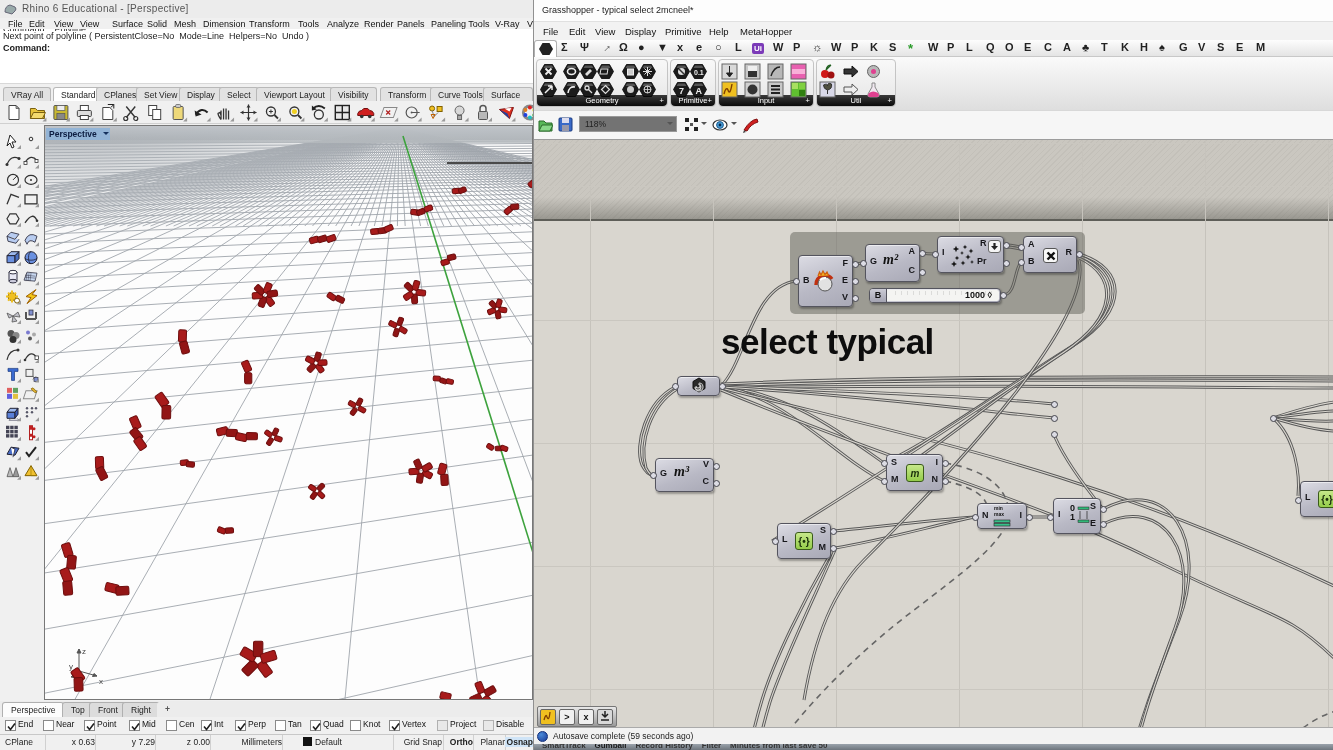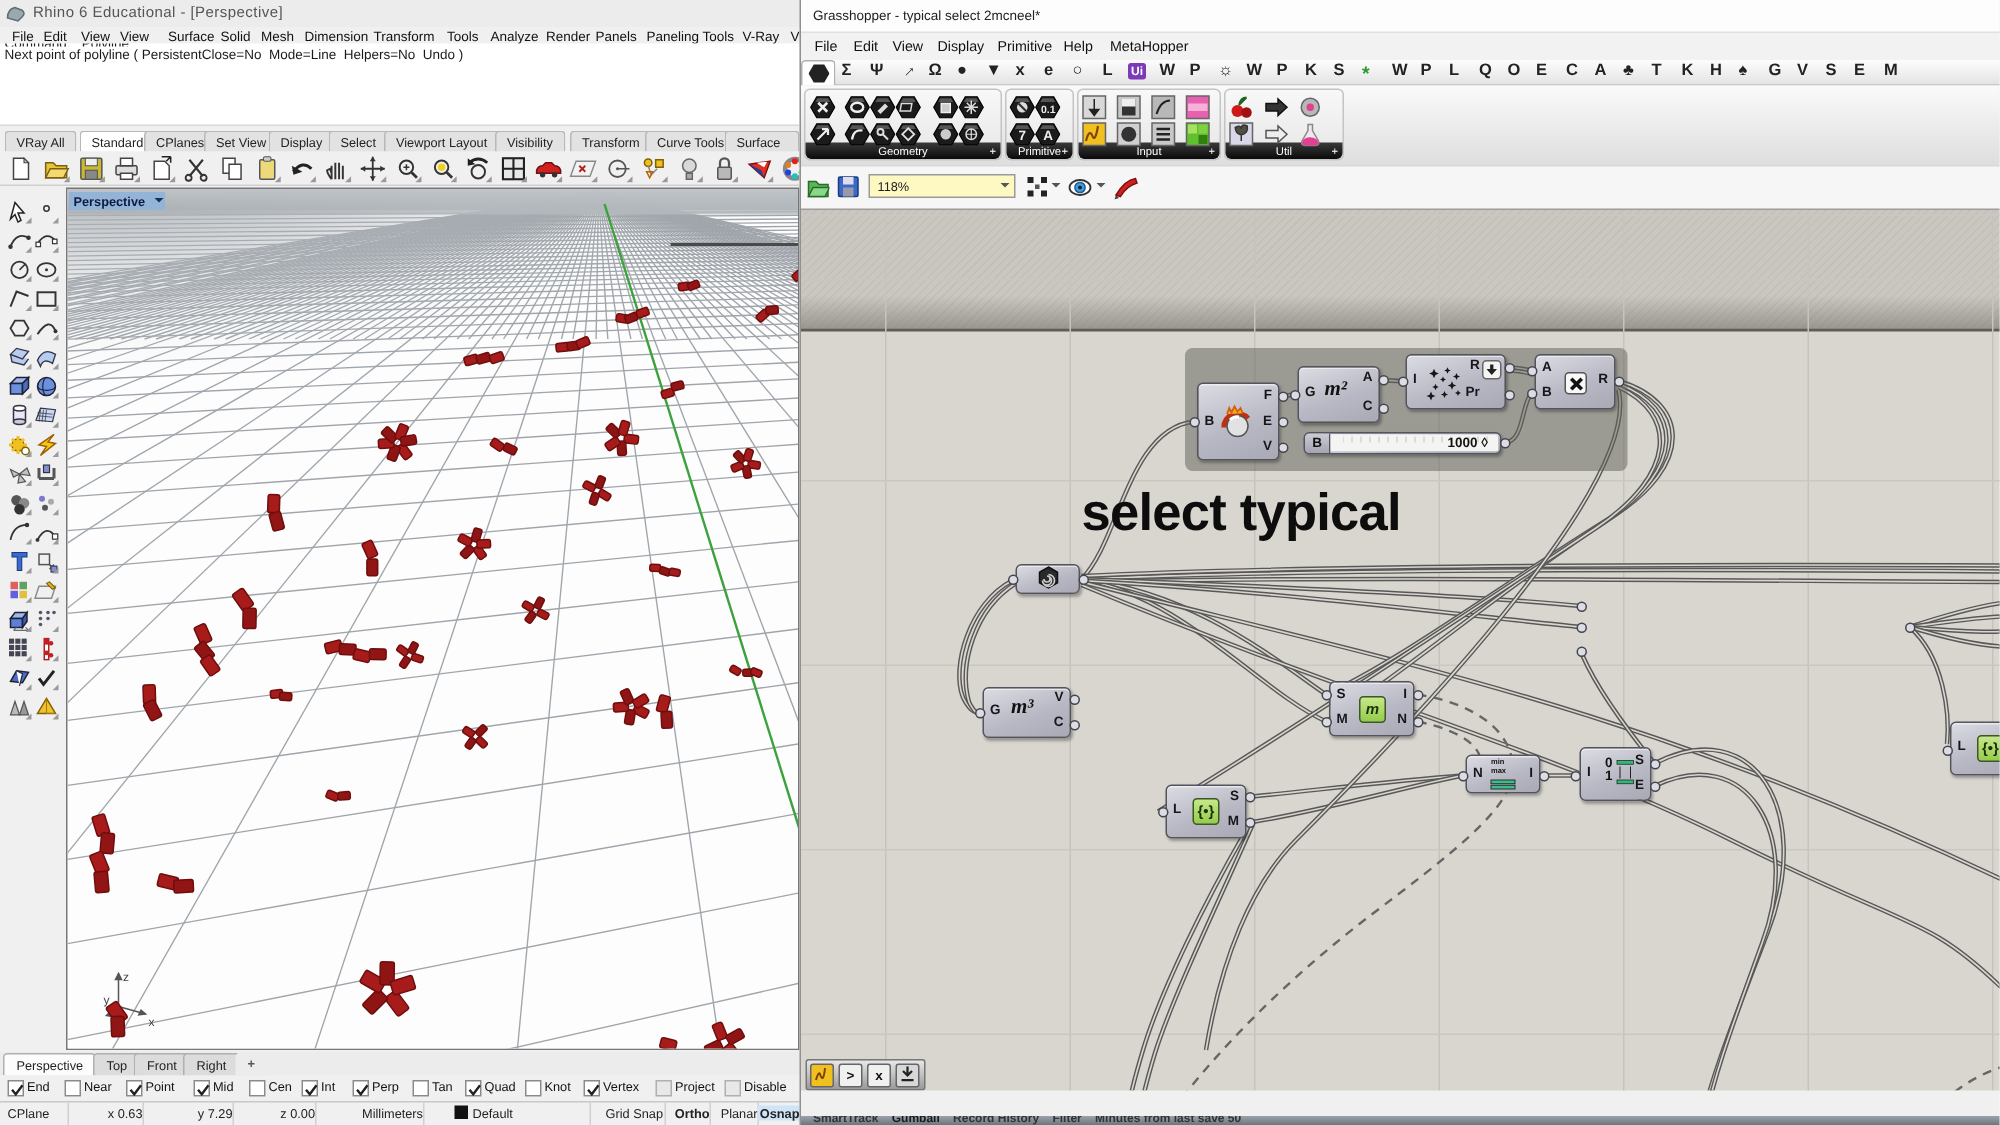--- a/index.html
+++ b/index.html
@@ -38,21 +38,21 @@
 #ghtabs { position:absolute; left:0; top:40px; width:800px; height:17px; background:linear-gradient(#fdfdfd,#e4e4e4); border-bottom:1px solid #c8c8c8; }
 .ghtab { position:absolute; top:1px; font-size:11px; font-weight:bold; color:#222; }
 .seltab { position:absolute; left:0px; top:0px; width:23px; height:17px; background:#fff; border:1px solid #b0b0b0; border-bottom:none; border-radius:3px 3px 0 0; padding:1px 0 0 4px; }
 .uibox { display:inline-block; background:#7b3ab8; color:#fff; font-size:8px; font-weight:bold; padding:1px 2px; border-radius:2px; }
 #ghpal { position:absolute; left:0; top:57px; width:800px; height:53px; background:linear-gradient(#fafafa,#dedede); }
 .pgrp { position:absolute; height:48px; background:linear-gradient(#f8f8f8,#e6e6e6); border:1px solid #c4c4c4; border-radius:4px; }
 .plbl { position:absolute; left:0; bottom:0; width:100%; height:11px; background:linear-gradient(#3a3a3a,#0a0a0a); border-radius:0 0 4px 4px; color:#fff; font-size:7.5px; text-align:center; line-height:11px; }
 .plus { position:absolute; right:3px; top:0; }
 .hx { position:absolute; }
 #ghtool { position:absolute; left:0; top:110px; width:800px; height:30px; background:#f6f6f6; border-top:1px solid #d8d8d8; border-bottom:1px solid #9c9c9c; }
-.zoombox { position:absolute; left:45px; top:5px; width:98px; height:16px; background:#fef9c3; border:1px solid #999; font-size:8.5px; padding:2px 0 0 5px; color:#222; }
+.zoombox { position:absolute; left:45px; top:5px; width:98px; height:16px; background:#737373; border:1px solid #999; font-size:8.5px; padding:2px 0 0 5px; color:#222; }
 .zoombox i { position:absolute; right:3px; top:5px; width:0;height:0; border:3.5px solid transparent; border-top-color:#555; font-style:normal; }
 
 #ghcv { position:absolute; left:0; top:140px; width:800px; height:587px; background:#d9d6cf; overflow:hidden; }
 #hatch { position:absolute; left:0; top:0; width:800px; height:79px; background:repeating-linear-gradient(135deg,#cac7c0 0 3px,#c3c0b9 3px 4px); }
 #sheetedge { position:absolute; left:0; top:79px; width:800px; height:2px; background:#5e5e58; }
 #sheetshadow { position:absolute; left:0; top:57px; width:800px; height:22px; background:linear-gradient(rgba(75,75,68,0),rgba(75,75,68,0.38)); }
 .cgv { position:absolute; top:0px; width:1px; height:587px; background:#c6c3bc; }
 .cgh { position:absolute; left:0; width:800px; height:1px; background:#cac7c0; }
 #wires { position:absolute; left:0; top:0; }
 .wo { fill:none; stroke:#585858; stroke-width:3; }
@@ -107,20 +107,21 @@
     <span style="left:397px">Panels</span>
       <span style="left:431px">Paneling Tools</span>
       <span style="left:495px">V-Ray</span>
     <span style="left:527px">V</span>
   </div>
   <div style="position:absolute;left:0;top:29px;width:533px;height:4px;background:#fff;overflow:hidden">
       <span style="position:absolute;left:3px;top:-5px;font-size:9px;color:#1a1a1a">Command: _Polyline</span>
     </div>
   <div id="rcmd">
     <div>Next point of polyline ( PersistentClose=No&nbsp; Mode=Line&nbsp; Helpers=No&nbsp; Undo )</div>
+    <div class="b" style="margin-top:1px">Command:</div>
   </div>
   <div id="rtabs">
     <span style="left:3px">VRay All</span>
       <span class="on" style="left:53px">Standard</span>
     <span style="left:96px">CPlanes</span>
       <span style="left:136px">Set View</span>
     <span style="left:179px">Display</span>
       <span style="left:219px">Select</span>
     <span style="left:256px">Viewport Layout</span>
       <span style="left:330px">Visibility</span>
@@ -1327,16 +1328,20 @@
         <div class="mbtn" style="left:2px;background:#f0c020"><svg width="12" height="12">
               <path d="M2,10 q2,-7 3,-3 q2,5 3,-5" fill="none" stroke="#804000" stroke-width="1.3"></path>
             </svg></div>
         <div class="mbtn" style="left:21px">&gt;</div>
         <div class="mbtn" style="left:40px">x</div>
         <div class="mbtn" style="left:59px;background:#d8d8d8"><svg width="12" height="12">
               <path d="M6,1 v6 m-3,-3 l3,3 l3,-3 M2,10 h8" stroke="#222" stroke-width="1.5" fill="none"></path>
             </svg></div>
       </div>
     </div>
+    <div id="ghstatus">
+        <span class="bluei"></span>
+        <span class="ast">Autosave complete (59 seconds ago)</span>
+      </div>
     <div id="rstrip">
         <span>SmartTrack&nbsp;&nbsp;&nbsp;&nbsp;<b style="color:#1a1a1a">Gumball</b>&nbsp;&nbsp;&nbsp;&nbsp;Record History&nbsp;&nbsp;&nbsp;&nbsp;Filter&nbsp;&nbsp;&nbsp;&nbsp;Minutes from last save 50</span>
       </div>
   </div>
 </div>
 </body></html>

